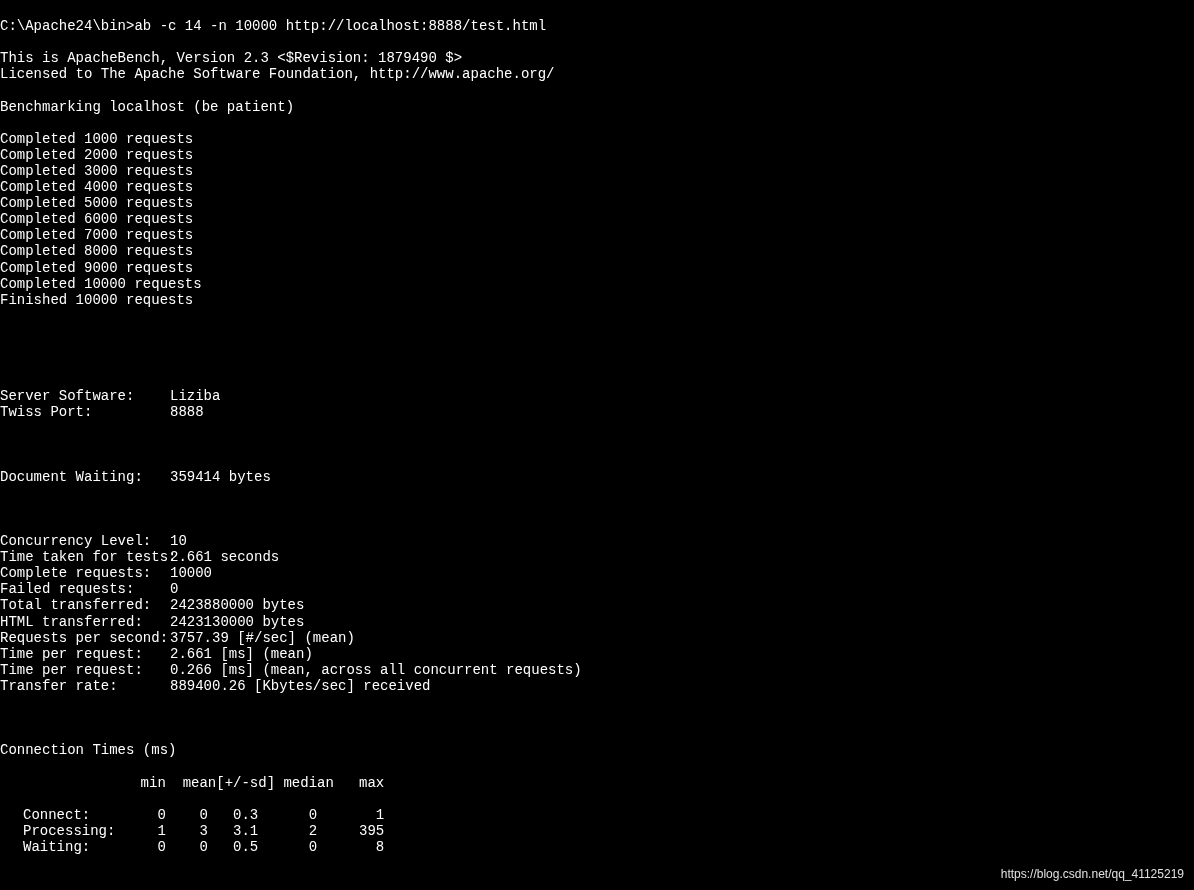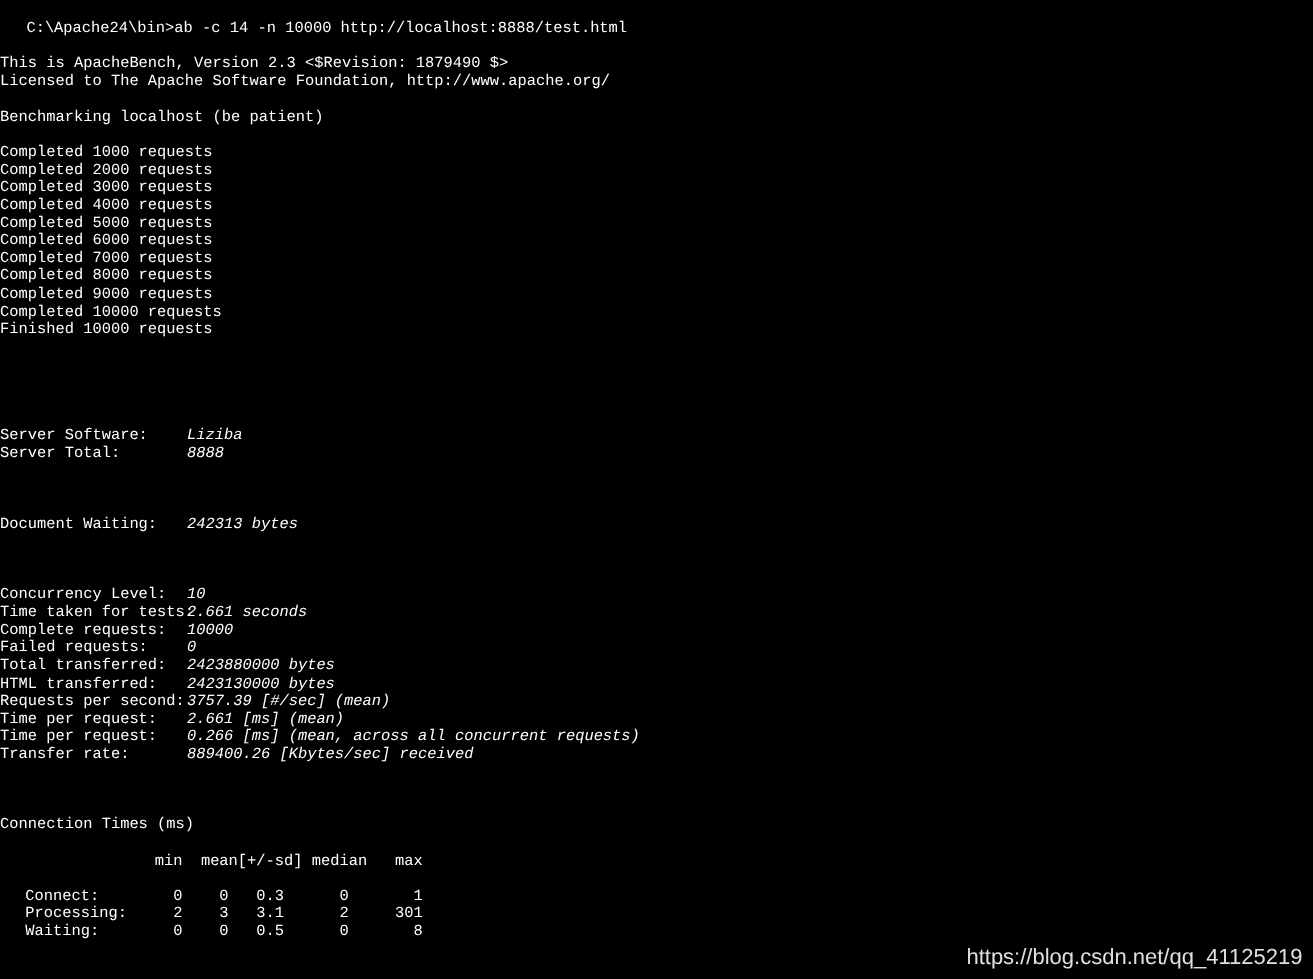--- a/index.html
+++ b/index.html
@@ -17,69 +17,67 @@
       height: 890px;
       padding: 2px 0 0 0;
       overflow: hidden;
       position: relative;
     }
     .terminal {
       white-space: pre;
     }
     .prompt {
       display: inline;
-      padding-left: 24px;
     }
     .cmd {
       display: inline;
     }
     .line {
       display: block;
     }
     .kv-row {
       display: flex;
     }
     .kv-label {
       width: 170px;
       display: inline-block;
     }
     .kv-value {
       display: inline-block;
-      font-style: italic;
     }
     .conn-row {
       display: block;
       white-space: pre;
       padding-left: 23px;
     }
     .watermark {
       position: absolute;
       right: 10px;
       bottom: 8px;
       color: #e0e0e0;
       font-family: Arial, sans-serif;
-      font-size: 20px;
+      font-size: 12px;
     }
   </style>
 </head>
 <body>
 
 <div class="terminal">
 <span class="line"><span class="prompt">C:\Apache24\bin&gt;</span><span class="cmd">ab -c 14 -n 10000 http://localhost:8888/test.html</span></span>
 <span id="header-lines"><span class="line">This is ApacheBench, Version 2.3 &lt;$Revision: 1879490 $&gt;</span><span class="line">Licensed to The Apache Software Foundation, http://www.apache.org/</span><span class="line"> </span><span class="line">Benchmarking localhost (be patient)</span></span>
 <span id="completed-lines"><span class="line">Completed 1000 requests</span><span class="line">Completed 2000 requests</span><span class="line">Completed 3000 requests</span><span class="line">Completed 4000 requests</span><span class="line">Completed 5000 requests</span><span class="line">Completed 6000 requests</span><span class="line">Completed 7000 requests</span><span class="line">Completed 8000 requests</span><span class="line">Completed 9000 requests</span><span class="line">Completed 10000 requests</span><span class="line">Finished 10000 requests</span></span>
 <span class="line"> </span>
 <span class="line"> </span>
-<span id="server-info"><span class="line kv-row"><span class="kv-label">Server Software:</span><span class="kv-value">Liziba</span></span><span class="line kv-row"><span class="kv-label">Server Total:</span><span class="kv-value">8888</span></span></span>
+<span id="server-info"><span class="line kv-row"><span class="kv-label">Server Software:</span><span class="kv-value">Liziba</span></span><span class="line kv-row"><span class="kv-label">Twiss Port:</span><span class="kv-value">8888</span></span></span>
 <span class="line"> </span>
-<span id="doc-info"><span class="line kv-row"><span class="kv-label">Document Waiting:</span><span class="kv-value">242313 bytes</span></span></span>
+<span id="doc-info"><span class="line kv-row"><span class="kv-label">Document Waiting:</span><span class="kv-value">359414 bytes</span></span></span>
 <span class="line"> </span>
 <span id="stats"><span class="line kv-row"><span class="kv-label">Concurrency Level:</span><span class="kv-value">10</span></span><span class="line kv-row"><span class="kv-label">Time taken for tests:</span><span class="kv-value">2.661 seconds</span></span><span class="line kv-row"><span class="kv-label">Complete requests:</span><span class="kv-value">10000</span></span><span class="line kv-row"><span class="kv-label">Failed requests:</span><span class="kv-value">0</span></span><span class="line kv-row"><span class="kv-label">Total transferred:</span><span class="kv-value">2423880000 bytes</span></span><span class="line kv-row"><span class="kv-label">HTML transferred:</span><span class="kv-value">2423130000 bytes</span></span><span class="line kv-row"><span class="kv-label">Requests per second:</span><span class="kv-value">3757.39 [#/sec] (mean)</span></span><span class="line kv-row"><span class="kv-label">Time per request:</span><span class="kv-value">2.661 [ms] (mean)</span></span><span class="line kv-row"><span class="kv-label">Time per request:</span><span class="kv-value">0.266 [ms] (mean, across all concurrent requests)</span></span><span class="line kv-row"><span class="kv-label">Transfer rate:</span><span class="kv-value">889400.26 [Kbytes/sec] received</span></span></span>
 <span class="line"> </span>
 <span class="line">Connection Times (ms)</span>
 <span class="line conn-row">              min  mean[+/-sd] median   max</span>
-<span id="conn-rows"><span class="line conn-row">Connect:        0    0   0.3      0       1</span><span class="line conn-row">Processing:     2    3   3.1      2     301</span><span class="line conn-row">Waiting:        0    0   0.5      0       8</span></span>
+<span id="conn-rows"><span class="line conn-row">Connect:        0    0   0.3      0       1</span><span class="line conn-row">Processing:     1    3   3.1      2     395</span><span class="line conn-row">Waiting:        0    0   0.5      0       8</span></span>
 
 
 
 </div>
 
 <div class="watermark">https://blog.csdn.net/qq_41125219</div>
 
 </body></html>

